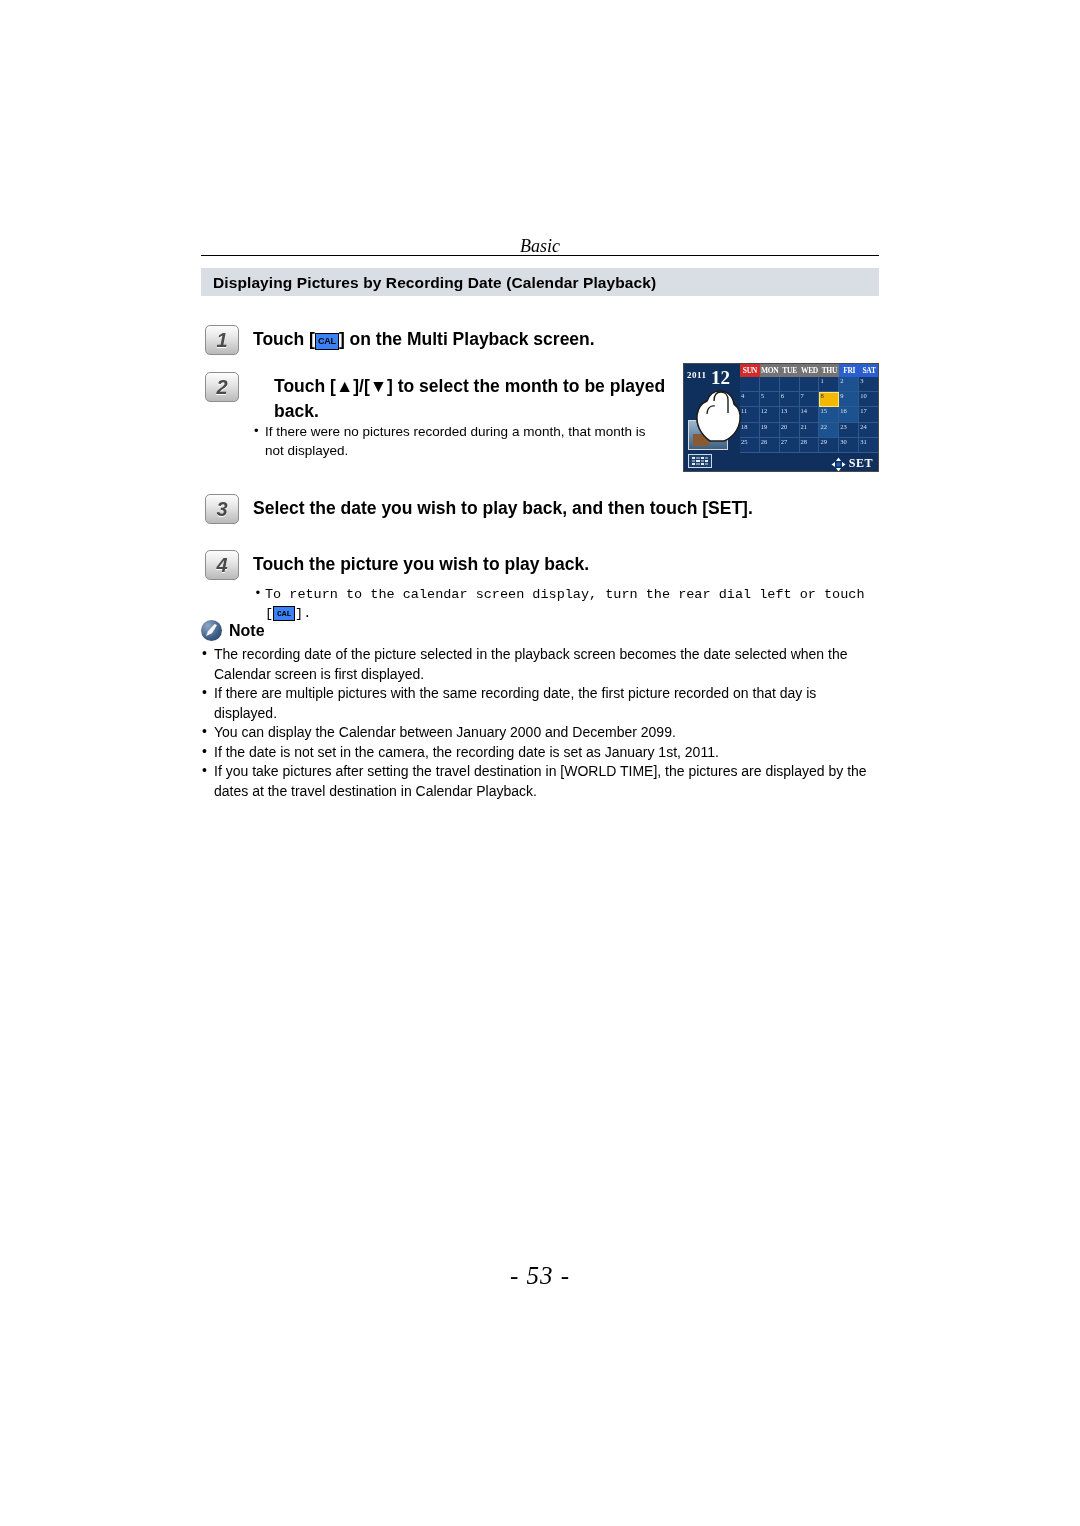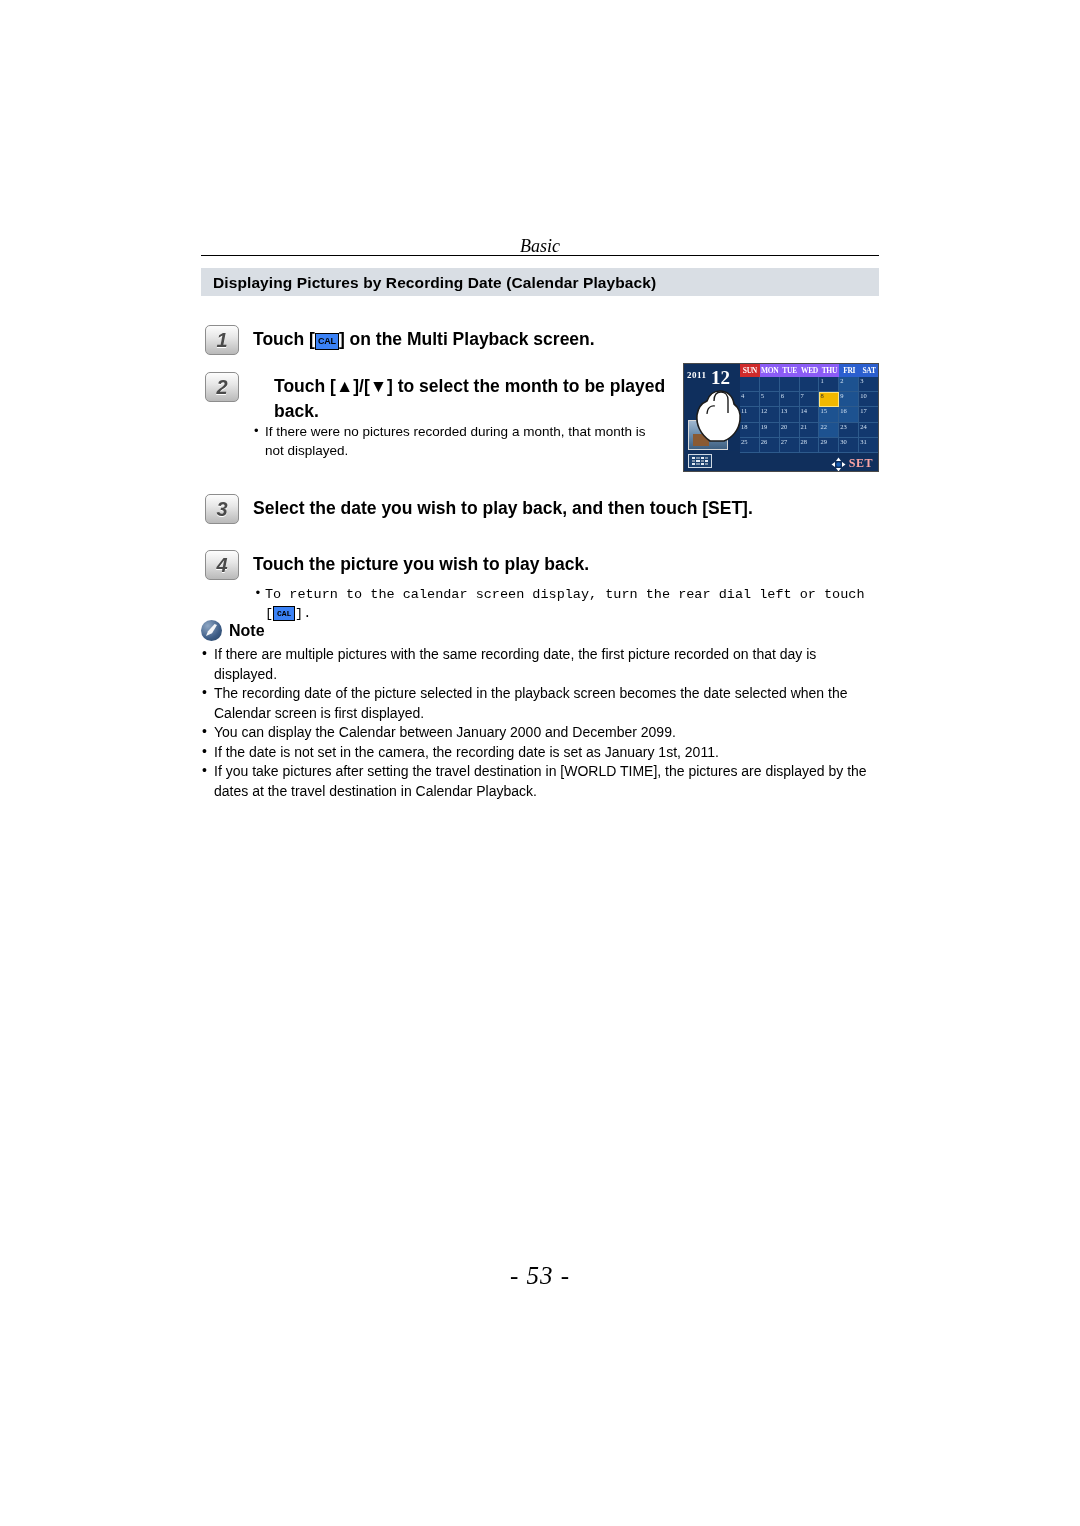--- a/index.html
+++ b/index.html
@@ -273,21 +273,21 @@
   .cal-head div {
     font-size: 7.5px;
     font-weight: bold;
     color: #ffffff;
     text-align: center;
     line-height: 13px;
     letter-spacing: -0.3px;
   }
   .cal-head div.sun { background: #cf2b2b; }
   .cal-head div.sat { background: #2b5fcf; }
-  .cal-head div.wd  { background: #8b5cf6; }
+  .cal-head div.wd  { background: #737373; }
   .cal-grid {
     display: grid;
     grid-template-columns: repeat(7, 1fr);
     grid-template-rows: repeat(5, 1fr);
     height: 76px;
   }
   .cal-cell {
     position: relative;
     border-right: 1px solid #2d5a8c;
     border-bottom: 1px solid #2d5a8c;
@@ -318,21 +318,21 @@
     align-items: center;
     gap: 4px;
   }
   .foot-set .dpad {
     width: 14px; height: 14px;
     position: relative;
   }
   .foot-set .set-text {
     font-size: 12px;
     font-weight: bold;
-    color: #fca5a5;
+    color: #ffffff;
     letter-spacing: 0.5px;
     text-align: right;
   }
   .shot-botbar {
     position: absolute;
     left: 0; bottom: 0;
     width: 56px; height: 20px;
     background: #102f5c;
   }
   .back-icon {
@@ -496,22 +496,22 @@
         <span>To return to the calendar screen display, turn the rear dial left or touch [</span><span class="icon-box icon-cal-small">CAL</span><span>].</span>
       </div>
     </div>
   </div>
 
   <div class="note-head">
     <span class="note-icon"></span>
     <span class="note-label">Note</span>
   </div>
   <div class="note-list">
+    <div class="b">The recording date of the picture selected in the playback screen becomes the date selected when the Calendar screen is first displayed.</div>
     <div class="b">If there are multiple pictures with the same recording date, the first picture recorded on that day is displayed.</div>
-    <div class="b">The recording date of the picture selected in the playback screen becomes the date selected when the Calendar screen is first displayed.</div>
     <div class="b">You can display the Calendar between January 2000 and December 2099.</div>
     <div class="b">If the date is not set in the camera, the recording date is set as January 1st, 2011.</div>
     <div class="b">If you take pictures after setting the travel destination in [WORLD TIME], the pictures are displayed by the dates at the travel destination in Calendar Playback.</div>
   </div>
 
   <div class="page-num">- 53 -</div>
 
 </div>
 
 </body></html>

